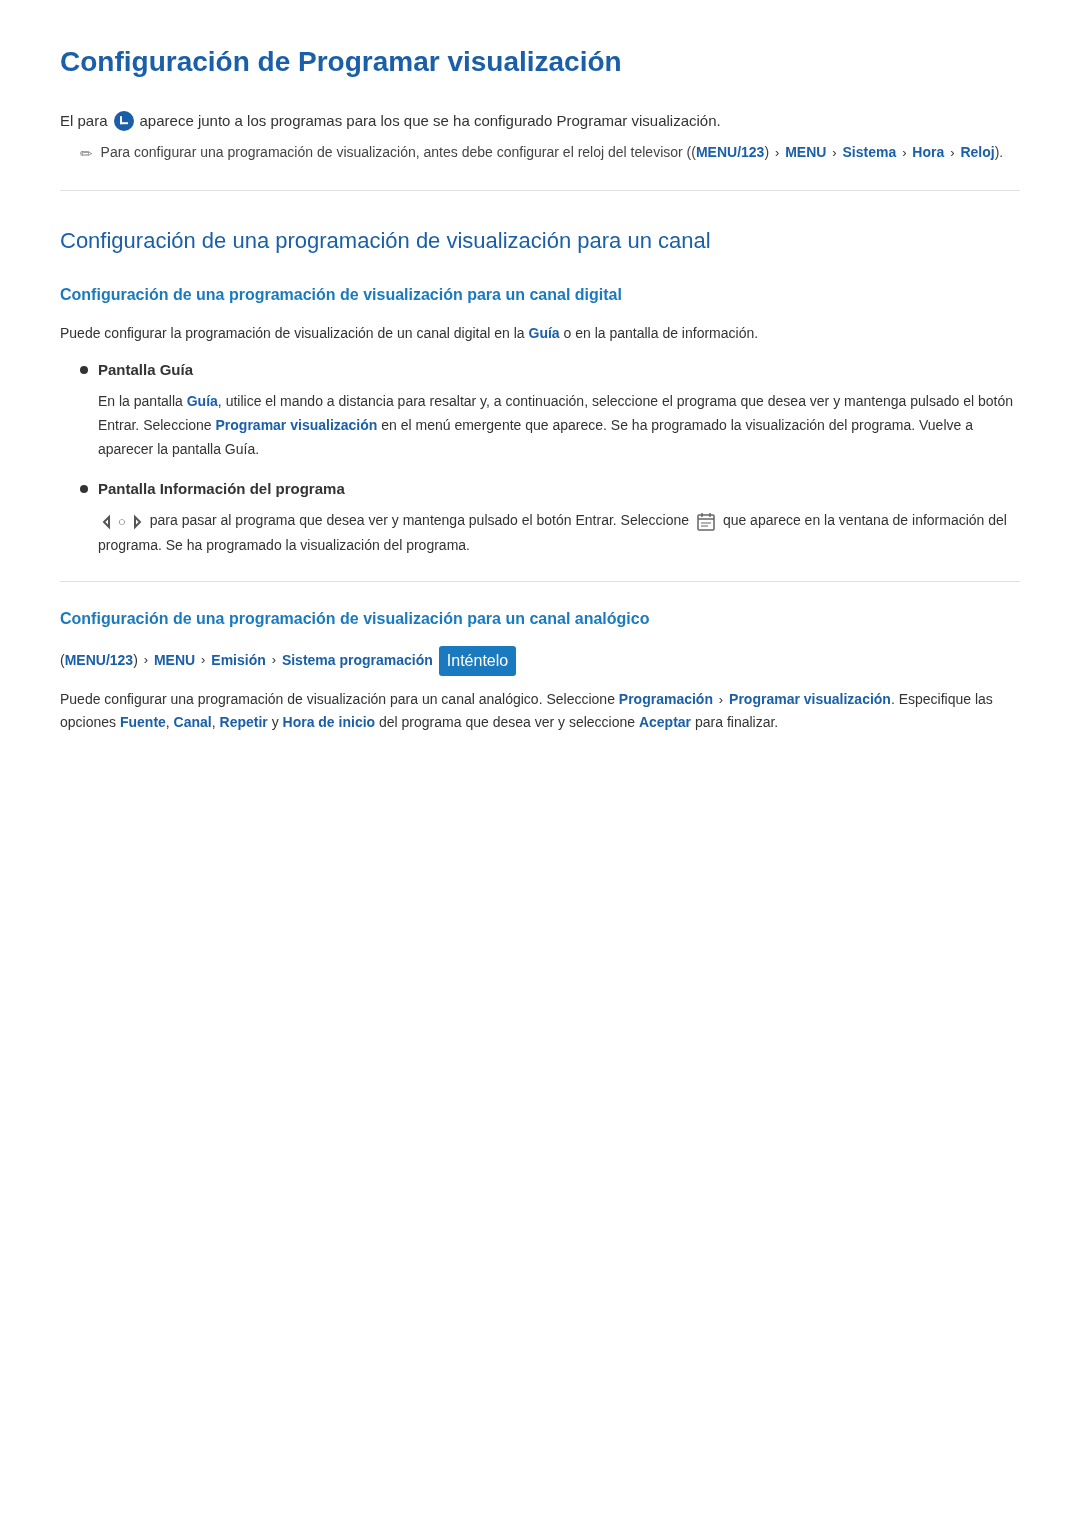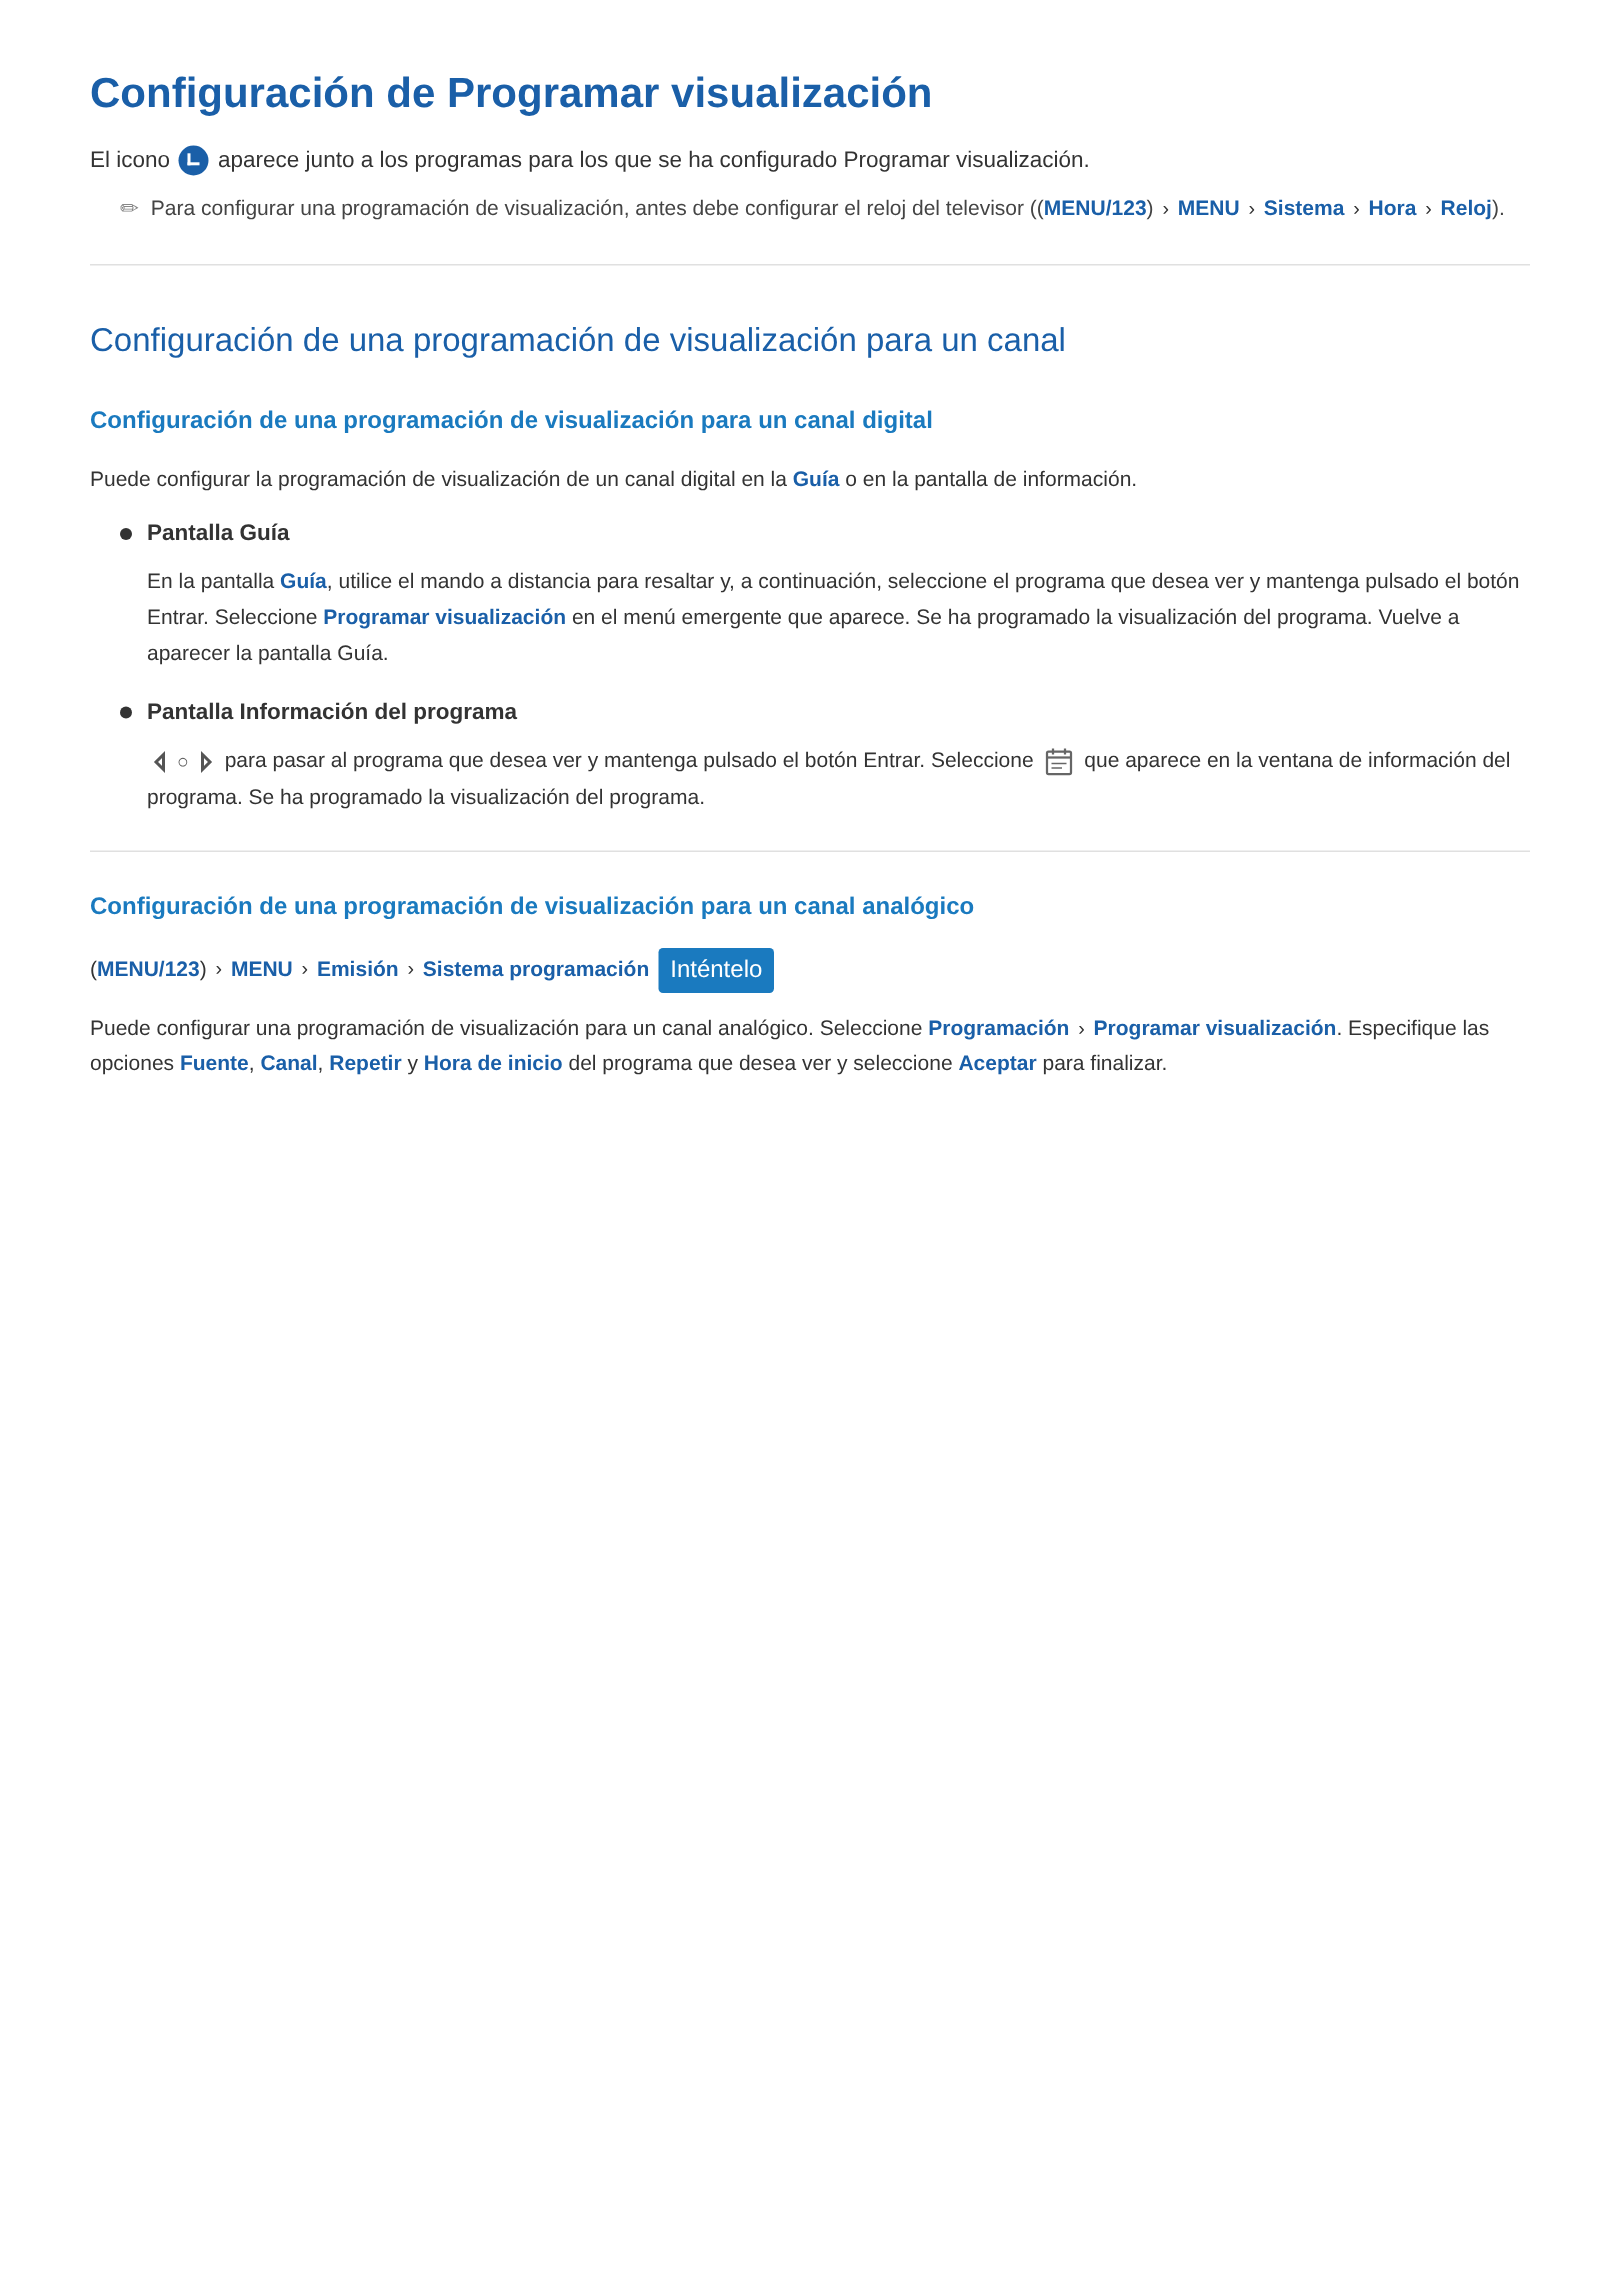--- a/index.html
+++ b/index.html
@@ -15,21 +15,21 @@
       background: #fff;
       padding: 40px 60px;
       max-width: 1080px;
       line-height: 1.6;
     }
 
     h1 {
       font-size: 28px;
       font-weight: bold;
       color: #1a5fa8;
-      margin-bottom: 10px;
+      margin-bottom: 24px;
     }
 
     h2 {
       font-size: 22px;
       font-weight: normal;
       color: #1a5fa8;
       margin-top: 32px;
       margin-bottom: 20px;
     }
 
@@ -167,21 +167,21 @@
       color: #333;
     }
   </style>
 </head>
 <body>
 
 <h1>Configuración de Programar visualización</h1>
 
 <div class="intro-section">
   <div class="intro-line">
-    <span>El icono</span>
+    <span>El para</span>
     <span class="clock-icon"></span>
     <span>aparece junto a los programas para los que se ha configurado Programar visualización.</span>
   </div>
   <div class="note-line">
     <span class="pencil-icon">✏</span>
     <span class="note-text">
       <span>Para configurar una programación de visualización, antes debe configurar el reloj del televisor ((</span><span class="bold-link">MENU/123</span><span>) </span><span class="arrow">›</span><strong class="bold-link"> MENU</strong> <span class="arrow">›</span><strong class="bold-link"> Sistema</strong> <span class="arrow">›</span> <strong class="bold-link"> Hora</strong> <span class="arrow">›</span> <strong class="bold-link"> Reloj</strong><span>).</span>
     </span>
   </div>
 </div>

